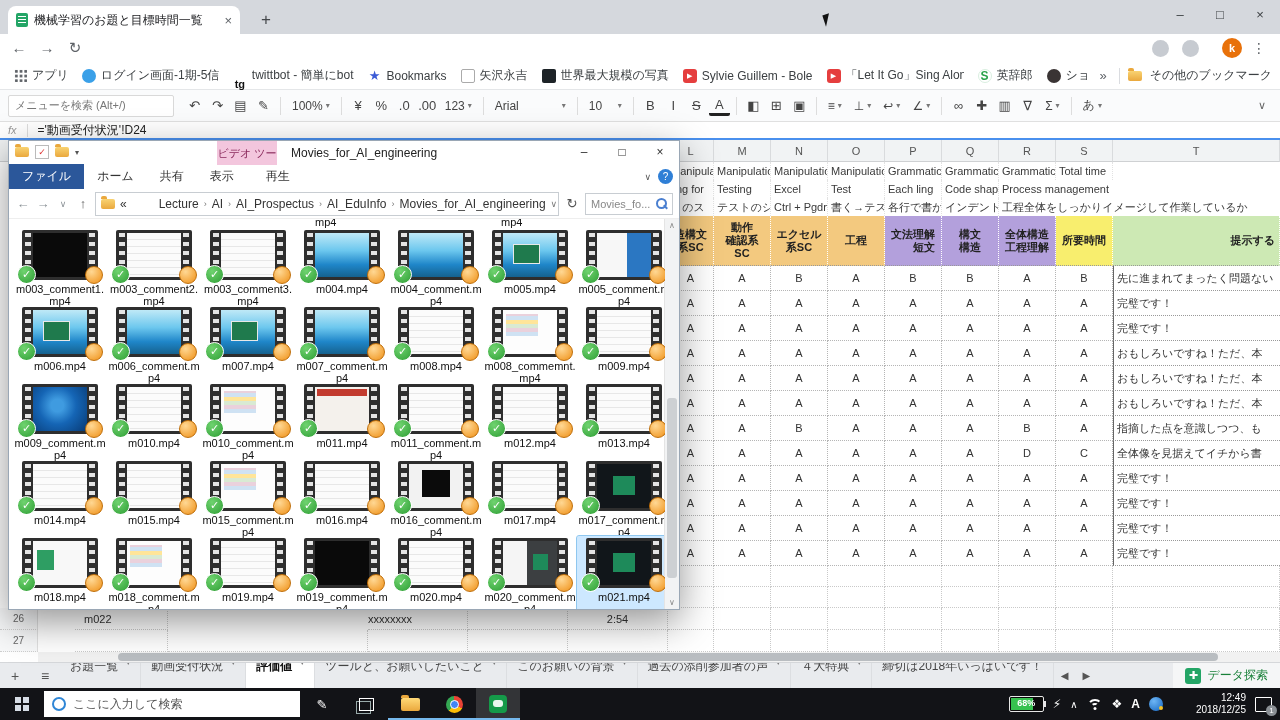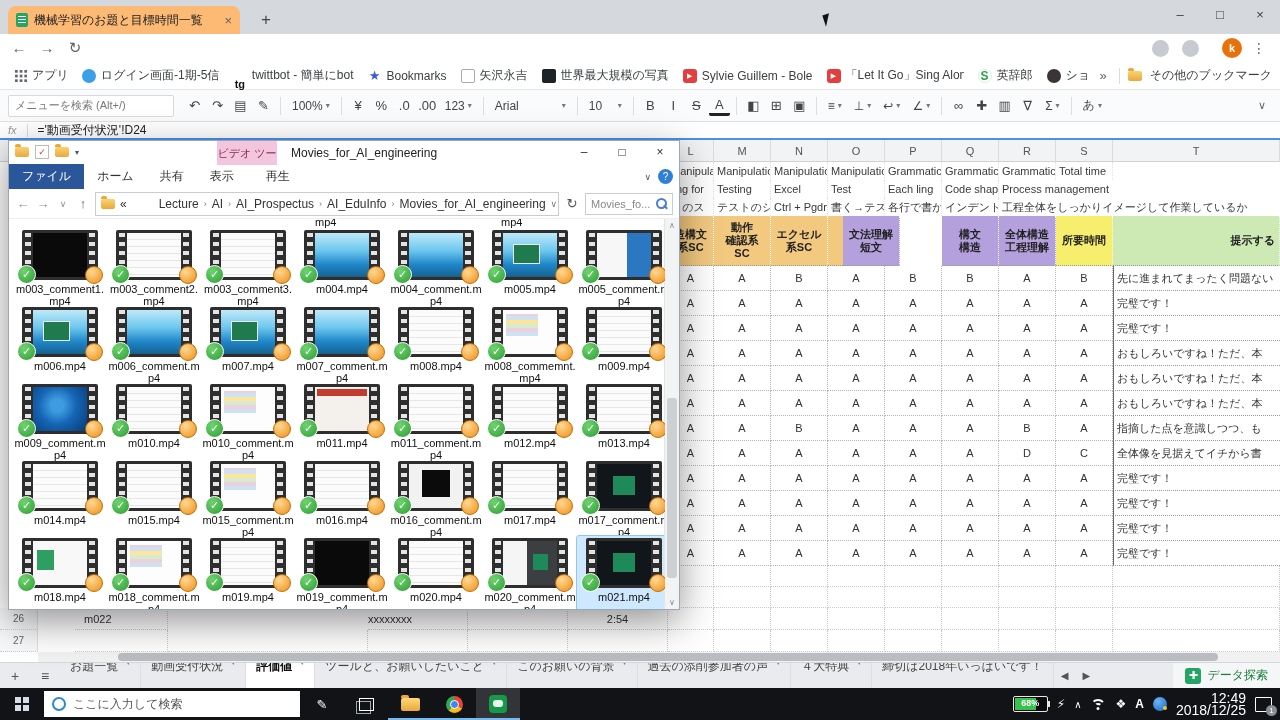--- a/index.html
+++ b/index.html
@@ -1,20 +1,20 @@
 <!DOCTYPE html>
 <html><head>
 <meta charset="utf-8">
 <style>
   html,body{margin:0;padding:0;background:#000;}
   #root{position:relative;width:1280px;height:720px;overflow:hidden;background:#fff;
         font-family:"Liberation Sans","DejaVu Sans",sans-serif;-webkit-font-smoothing:antialiased;}
   
   #tabstrip{position:absolute;left:0;top:0;right:0;height:34px;background:#d5d8dd;}
-  #tab{position:absolute;left:8px;top:6px;width:232px;height:28px;background:#fdba74;border-radius:8px 8px 0 0;
+  #tab{position:absolute;left:8px;top:6px;width:232px;height:28px;background:#ffffff;border-radius:8px 8px 0 0;
        display:flex;align-items:center;padding:0 8px;gap:6px;box-sizing:border-box;}
   .gico{width:12px;height:14px;background:#23a566;border-radius:2px;position:relative;flex:none;}
   .gico::after{content:"";position:absolute;left:2px;right:2px;top:3px;bottom:3px;
        background:repeating-linear-gradient(180deg,#fff 0 1px,transparent 1px 3px);}
   #tab .title{font-size:12px;color:#202124;white-space:nowrap;overflow:hidden;flex:1;}
   .tclose{color:#5f6368;font-size:13px;flex:none;}
   #newtab{position:absolute;left:252px;top:8px;width:28px;height:24px;color:#44474a;font-size:17px;
        text-align:center;line-height:24px;}
   .wctl{position:absolute;top:0;width:40px;height:30px;line-height:30px;text-align:center;color:#3c4043;font-size:13px;}
   
@@ -206,21 +206,21 @@
   .btxt{position:absolute;inset:0;color:#fff;font-size:9px;line-height:13px;text-align:center;font-weight:bold;}
   .trayic{color:#fff;font-size:12px;}
   .wifi{position:relative;width:16px;height:11px;overflow:hidden;flex:none;}
   .wifi::before{content:"";position:absolute;left:0;top:0;width:16px;height:16px;border:2px solid #fff;
        border-radius:50%;box-sizing:border-box;clip-path:polygon(50% 50%,0 0,100% 0);}
   .wifi::after{content:"";position:absolute;left:4px;top:4px;width:8px;height:8px;border:2px solid #fff;
        border-radius:50%;box-sizing:border-box;clip-path:polygon(50% 50%,0 0,100% 0);}
   .wifi i{position:absolute;left:50%;bottom:0;width:3px;height:3px;background:#fff;border-radius:50%;transform:translateX(-50%);}
   .bluec{width:14px;height:14px;border-radius:50%;background:radial-gradient(circle at 35% 30%,#6db5f5,#1566c0);position:relative;flex:none;}
   .bluec::after{content:"";position:absolute;right:0;bottom:1px;width:4px;height:4px;border-radius:50%;background:#f7c325;}
-  .clock{text-align:right;font-size:14px;line-height:12px;}
+  .clock{text-align:right;font-size:10px;line-height:12px;margin-left:24px;}
   .notif{position:relative;width:15px;height:13px;border:1px solid #fff;border-radius:1px;flex:none;}
   .nbadge{position:absolute;right:-6px;bottom:-5px;width:11px;height:11px;border-radius:50%;background:#8a8f94;
        color:#fff;font-size:8px;line-height:11px;text-align:center;}
   
   #cursor{position:absolute;left:824px;top:14px;width:0;height:0;border-left:7px solid #111;
        border-bottom:12px solid transparent;transform:rotate(-18deg);z-index:20;}
 </style>
 </head>
 <body>
 
@@ -422,21 +422,21 @@
       <div class="cell ehead" style="left: 942px; top: 58px; width: 57px; height: 18px;">インデント</div>
       <div class="cell ehead spill" style="left: 999px; top: 58px; width: 330px; height: 18px;">工程全体をしっかりイメージして作業しているか</div>
       <div class="cell chead" style="left: 668px; top: 76px; width: 46px; height: 50px; background: rgb(243, 201, 127);">造構文
 系SC</div>
       <div class="cell chead" style="left: 714px; top: 76px; width: 57px; height: 50px; background: rgb(243, 201, 127);">動作
 確認系
 SC</div>
       <div class="cell chead" style="left: 771px; top: 76px; width: 57px; height: 50px; background: rgb(243, 201, 127);">エクセル
 系SC</div>
       <div class="cell chead" style="left: 828px; top: 76px; width: 57px; height: 50px; background: rgb(243, 201, 127);">工程</div>
-      <div class="cell chead" style="left: 843px; top: 76px; width: 57px; height: 50px; background: rgb(179, 160, 220);">文法理解
+      <div class="cell chead" style="left: 885px; top: 76px; width: 57px; height: 50px; background: rgb(179, 160, 220); text-align: right;">文法理解
 短文</div>
       <div class="cell chead" style="left: 942px; top: 76px; width: 57px; height: 50px; background: rgb(179, 160, 220);">構文
 構造</div>
       <div class="cell chead" style="left: 999px; top: 76px; width: 57px; height: 50px; background: rgb(179, 160, 220);">全体構造
 工程理解</div>
       <div class="cell chead" style="left: 1056px; top: 76px; width: 57px; height: 50px; background: rgb(248, 238, 110);">所要時間</div>
       <div class="cell chead" style="left: 1113px; top: 76px; width: 167px; height: 50px; background: rgb(205, 233, 180); justify-content: flex-end; padding-right: 4px;">提示する</div>
       <div class="cell grade" style="left: 668px; top: 126px; width: 46px; height: 25px;">A</div>
       <div class="cell grade" style="left: 714px; top: 126px; width: 57px; height: 25px;">A</div>
       <div class="cell grade" style="left: 771px; top: 126px; width: 57px; height: 25px;">B</div>

